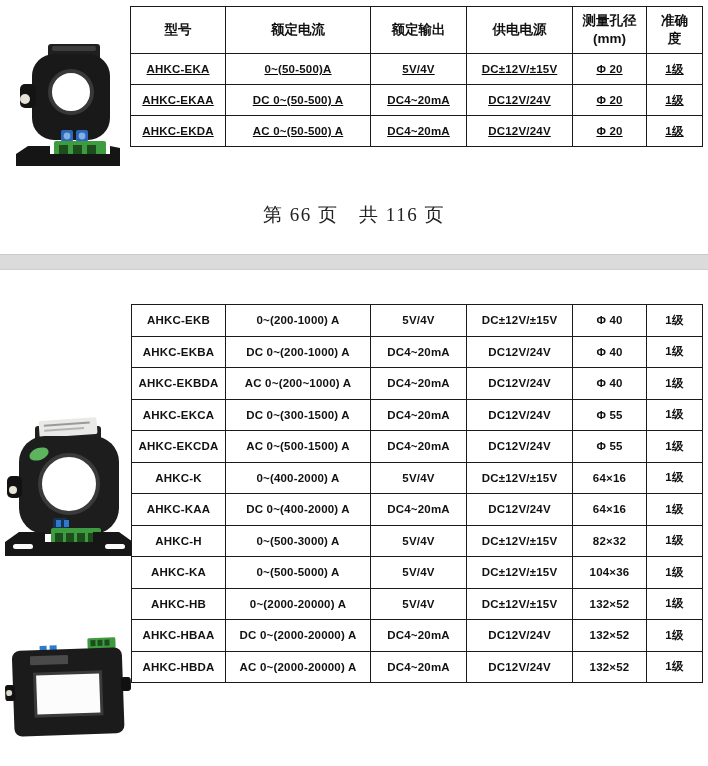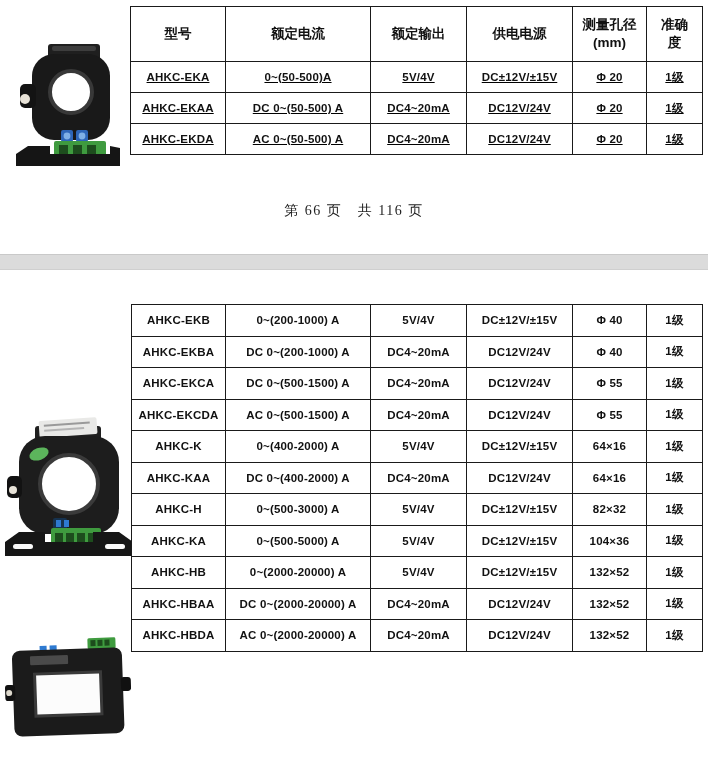--- a/index.html
+++ b/index.html
@@ -11,27 +11,27 @@
     position:absolute; border-collapse:collapse; table-layout:fixed;
     background:#ffffff;
   }
   .spec th, .spec td {
     border:1px solid #1a1a1a; text-align:center; vertical-align:middle;
     padding:0; color:#111; font-weight:bold; overflow:hidden;
   }
   .spec th { font-size:13.5px; white-space:pre-line; line-height:1.3; }
   .spec td { font-size:11.5px; letter-spacing:0.2px; }
   #table1 { left:130px; top:6px; width:572px; }
-  #table1 thead tr { height:55px; }
+  #table1 thead tr { height:47px; }
   #table1 tbody tr { height:31px;text-decoration:underline; }
   #table2 { left:131px; top:304px; width:571px; }
   #table2 tbody tr { height:31.5px; }
   .footer {
     position:absolute; top:202px; left:0; width:708px; text-align:center;
-    font-family:"Liberation Serif", serif; font-size:14px; color:#222;
+    font-family:"Liberation Serif", serif; font-size:19px; color:#222;
     letter-spacing:1.5px;
   }
   .page-divider {
     position:absolute; left:0; top:254px; width:708px; height:16px;
     background:#dbdbdb; border-top:1px solid #c9c9c9; border-bottom:1px solid #cfcfcf;
     box-sizing:border-box;
   }
   .photo { position:absolute; }
   #photo-top    { left:12px; top:42px;  width:112px; height:126px; }
   #photo-middle { left:5px;  top:414px; width:128px; height:145px; }
@@ -162,22 +162,30 @@
         </tr>
         <tr>
           <td>AHKC-EKBA</td>
           <td>DC 0~(200-1000) A</td>
           <td>DC4~20mA</td>
           <td>DC12V/24V</td>
           <td>Φ 40</td>
           <td>1级</td>
         </tr>
         <tr>
+          <td>AHKC-EKBDA</td>
+          <td>AC 0~(200~1000) A</td>
+          <td>DC4~20mA</td>
+          <td>DC12V/24V</td>
+          <td>Φ 40</td>
+          <td>1级</td>
+        </tr>
+        <tr>
           <td>AHKC-EKCA</td>
-          <td>DC 0~(500-1500) A</td>
+          <td>DC 0~(300-1500) A</td>
           <td>DC4~20mA</td>
           <td>DC12V/24V</td>
           <td>Φ 55</td>
           <td>1级</td>
         </tr>
         <tr>
           <td>AHKC-EKCDA</td>
           <td>AC 0~(500-1500) A</td>
           <td>DC4~20mA</td>
           <td>DC12V/24V</td>

